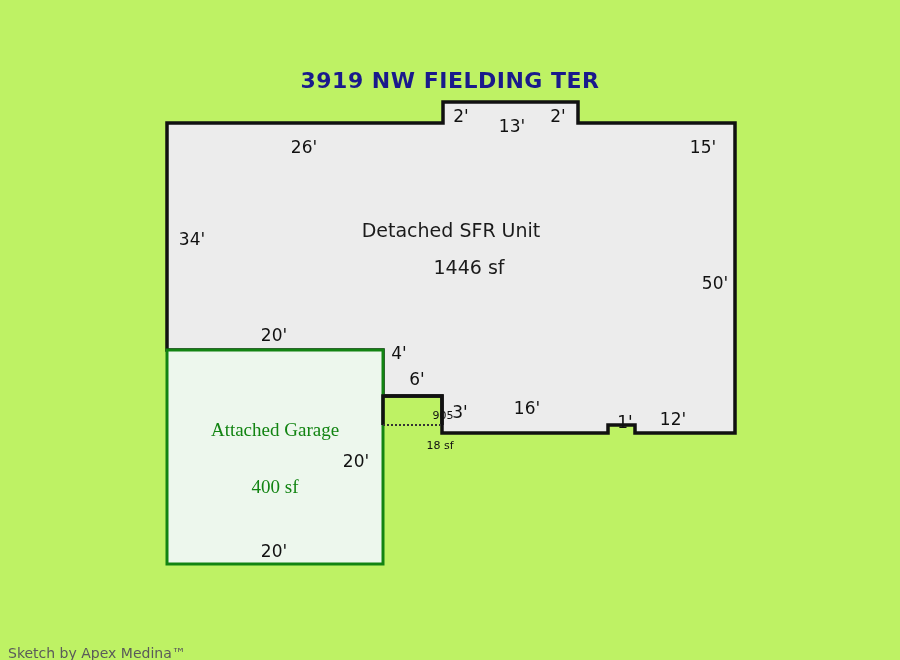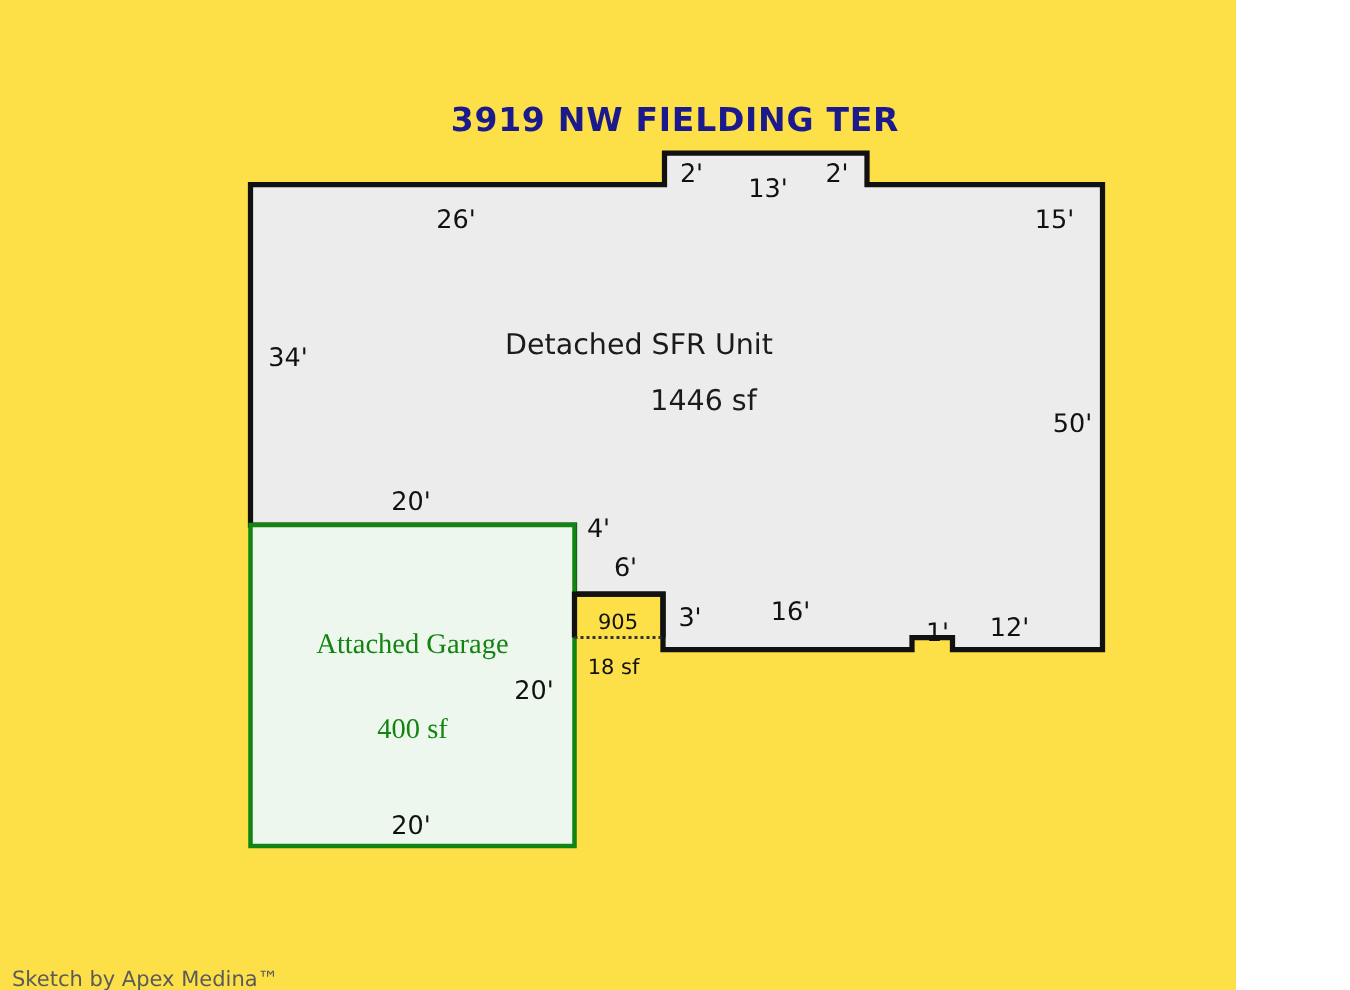--- a/index.html
+++ b/index.html
@@ -11,23 +11,23 @@
   body {
     width: 900px;
     height: 660px;
     position: relative;
     font-family: "DejaVu Sans", "Liberation Sans", sans-serif;
     overflow: hidden;
   }
   #sketch-page {
     position: absolute;
     left: 0; top: 0;
-    width: 824px;
+    width: 900px;
     height: 660px;
-    background: #fde047;
+    background: #bef264;
   }
   #plan-title {
     position: absolute;
     left: 0;
     top: 68px;
     width: 900px;
     text-align: center;
     font-size: 22px;
     font-weight: bold;
     color: #1a1a8c;
@@ -56,25 +56,26 @@
     font-family: "DejaVu Sans", "Liberation Sans", sans-serif;
     white-space: nowrap;
     transform: translate(-50%, -50%);
   }
   .area-label.green {
     color: #128412;
     font-family: Liberation Serif, serif;
   }
   .room-code {
     position: absolute;
-    font-size: 14px;
+    font-size: 11px;
     color: #111111;
     font-family: "DejaVu Sans", "Liberation Sans", sans-serif;
     white-space: nowrap;
     transform: translate(-50%, -50%);
+    margin-left: 31px;
   }
   #watermark {
     position: absolute;
     left: 8px;
     top: 645px;
     font-size: 14px;
     color: #5a5a5a;
     font-family: "DejaVu Sans", "Liberation Sans", sans-serif;
     white-space: nowrap;
   }
@@ -90,21 +91,21 @@
 
     <polygon points="167,123 443,123 443,102 578,102 578,123 735,123 735,433 635,433 635,425 608,425 608,433 442,433 442,396 383,396 383,350 167,350" fill="#ececec" stroke="#111111" stroke-width="3.5" stroke-linejoin="miter"></polygon>
 
     <rect x="167" y="350" width="216" height="214" fill="#edf7ed" stroke="#128412" stroke-width="3"></rect>
 
     <polyline points="383,425 383,396 442,396 442,425" fill="none" stroke="#111111" stroke-width="3.5" stroke-linejoin="miter"></polyline>
     <line x1="383" y1="425" x2="442" y2="425" stroke="#333333" stroke-width="2" stroke-dasharray="2,2"></line>
 
   </svg>
 
-  <div class="area-label" style="left:426px; top:230px;">Detached SFR Unit</div>
+  <div class="area-label" style="left:451px; top:230px;">Detached SFR Unit</div>
   <div class="area-label" style="left:469px; top:267px;">1446 sf</div>
 
   <div class="area-label green" style="left:275px; top:430px;">Attached Garage</div>
   <div class="area-label green" style="left:275px; top:487px;">400 sf</div>
 
   <div class="room-code" style="left:412px; top:415px;">905</div>
   <div class="room-code" style="left:409px; top:445px;">18 sf</div>
 
   <div class="dim-label" style="left:461px; top:116px;">2'</div>
   <div class="dim-label" style="left:512px; top:126px;">13'</div>

